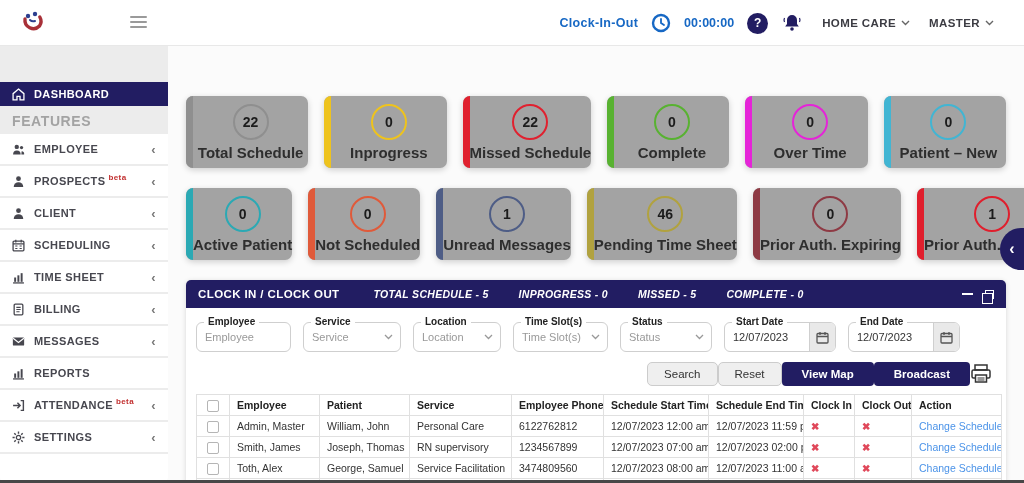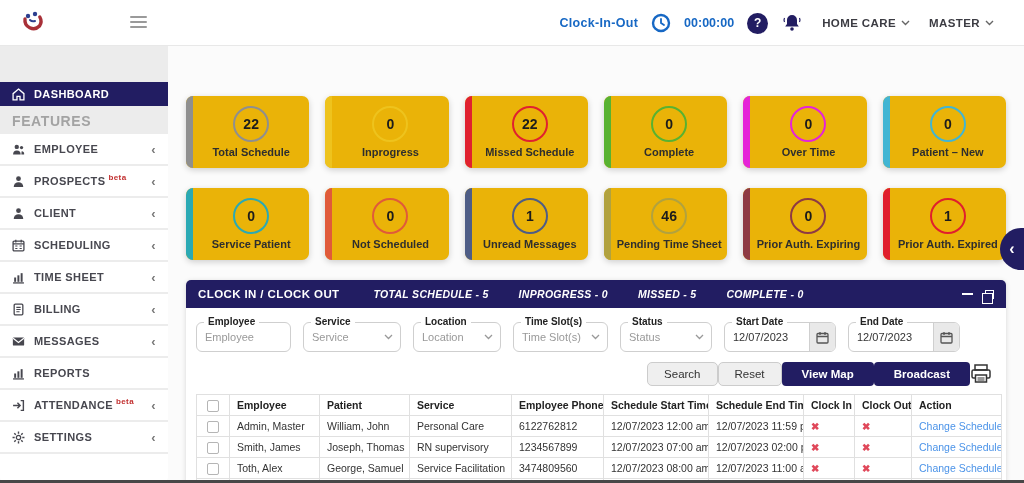--- a/index.html
+++ b/index.html
@@ -34,28 +34,28 @@
   .side-section { height:26px; display:flex; align-items:center; padding:0 12px; font-size:14px;
     color:#a3a3a3; letter-spacing:.6px; font-weight:bold; background:transparent; }
   .beta { color:#c22f2f; font-size:8px; font-weight:bold; position:relative; top:-4px; margin-left:3px; }
   .side-filler { height:34px; background:#fff; border-radius:0 0 10px 10px; }
 
   
   .main { flex:1; background:#fbfbfb; position:relative; padding:50px 18px 0 18px; overflow:hidden; }
 
   
   .stats-grid { display:grid; grid-template-columns:repeat(6,1fr); gap:16px; margin-bottom:20px; }
-  .stat-card { position:relative; background:#eab308; border-radius:7px; height:72px;
+  .stat-card { position:relative; background:#a3a3a3; border-radius:7px; height:72px;
     box-shadow:0 2px 6px rgba(0,0,0,.18); display:flex; flex-direction:column; align-items:center;
     justify-content:center; padding-left:7px; }
   .stat-card .bar { position:absolute; left:0; top:0; bottom:0; width:7px; border-radius:7px 0 0 7px; background:var(--c); }
   .stat-card .circle { width:36px; height:36px; border-radius:50%; border:2px solid var(--c);
     display:flex; align-items:center; justify-content:center; margin-bottom:4px; }
   .stat-card .num { font-size:14px; font-weight:bold; color:#1c1c1c; }
-  .stat-label { font-size:11px; font-weight:bold; color:#2e2e2e; white-space:nowrap; }
+  .stat-label { font-size:15px; font-weight:bold; color:#2e2e2e; white-space:nowrap; }
 
   
   .panel { background:#fff; border-radius:5px 5px 0 0; box-shadow:0 1px 5px rgba(0,0,0,.15); }
   .panel-head { height:28px; background:var(--navy); border-radius:5px 5px 0 0; display:flex;
     align-items:center; padding:0 12px; color:#fff; }
   .panel-title { font-size:11.5px; font-weight:bold; letter-spacing:.4px; margin-right:34px; }
   .panel-summary { display:flex; gap:30px; font-size:10.5px; font-weight:bold; font-style:italic; letter-spacing:.3px; }
   .panel-icons { margin-left:auto; display:flex; align-items:center; gap:12px; }
   .minus-ic { width:11px; height:2px; background:#fff; cursor:pointer; }
   .copy-ic { width:9px; height:9px; border:1.4px solid #fff; position:relative; cursor:pointer; }
@@ -326,21 +326,21 @@
           </span>
       <span class="stat-label">Patient – New</span>
         </div>
       </div>
     <div class="stats-grid" id="stats-row2">
         <div class="stat-card" style="--c:#2ba9b4">
       <span class="bar"></span>
       <span class="circle">
         <span class="num">0</span>
           </span>
-      <span class="stat-label">Service Patient</span>
+      <span class="stat-label">Active Patient</span>
         </div>
         <div class="stat-card" style="--c:#e05a3a">
       <span class="bar"></span>
       <span class="circle">
         <span class="num">0</span>
           </span>
       <span class="stat-label">Not Scheduled</span>
         </div>
         <div class="stat-card" style="--c:#4e5d86">
       <span class="bar"></span>

